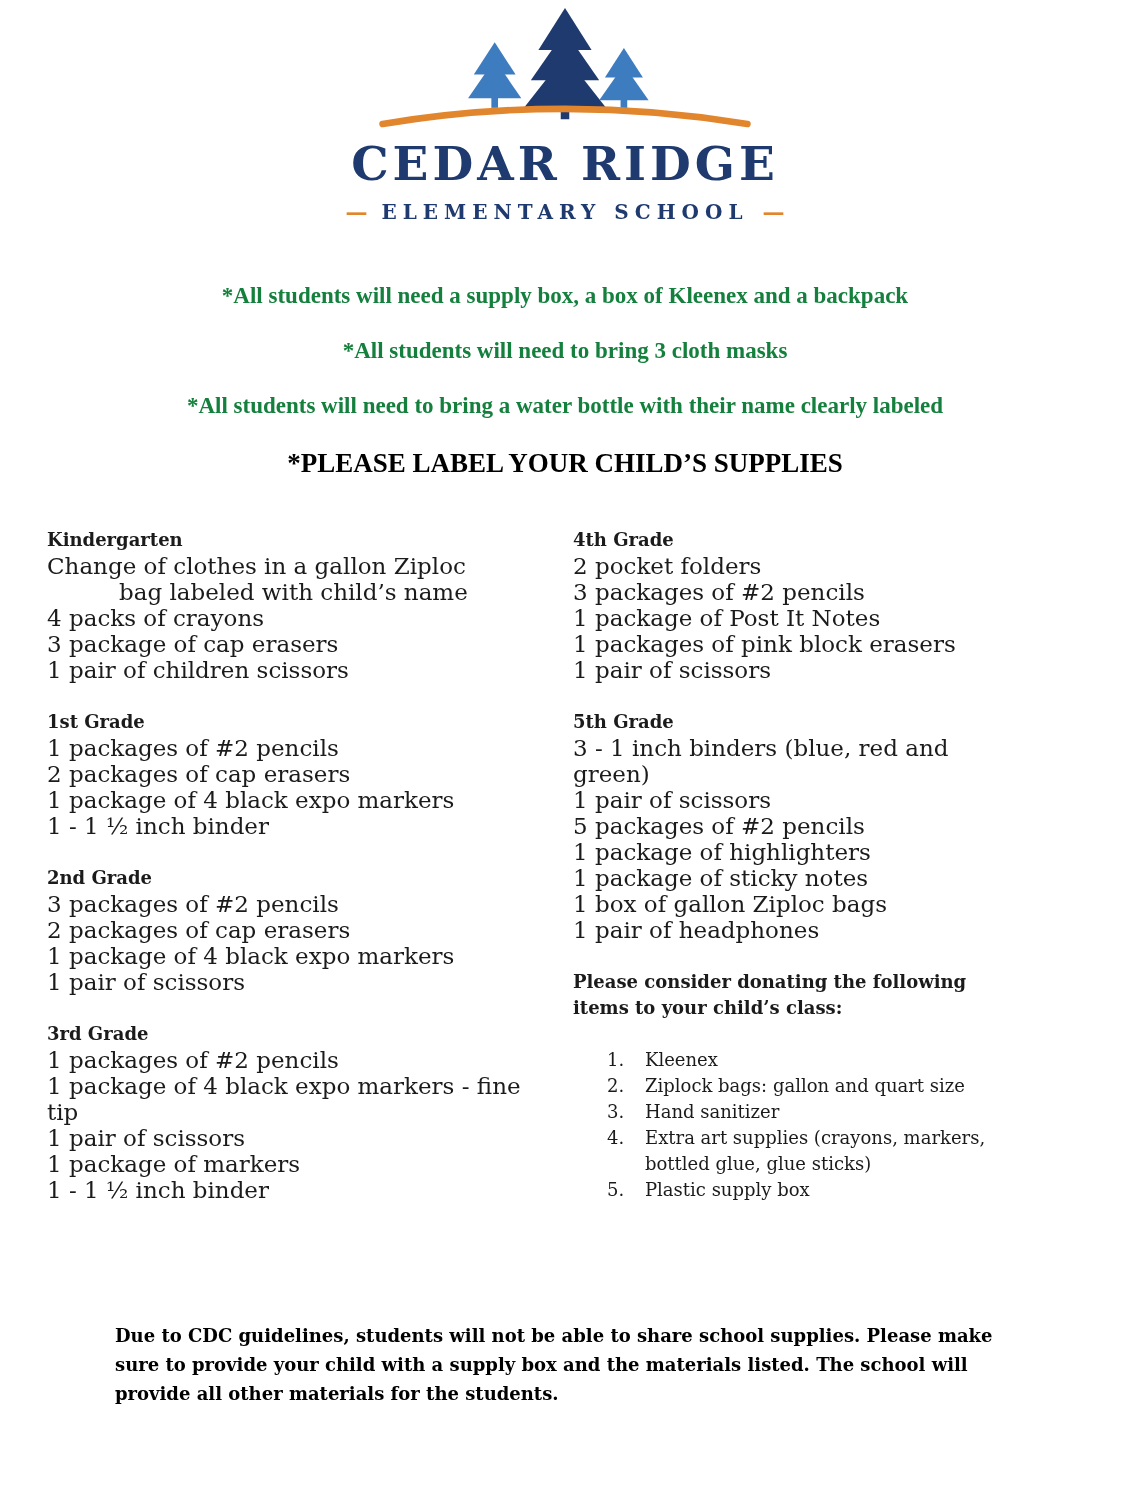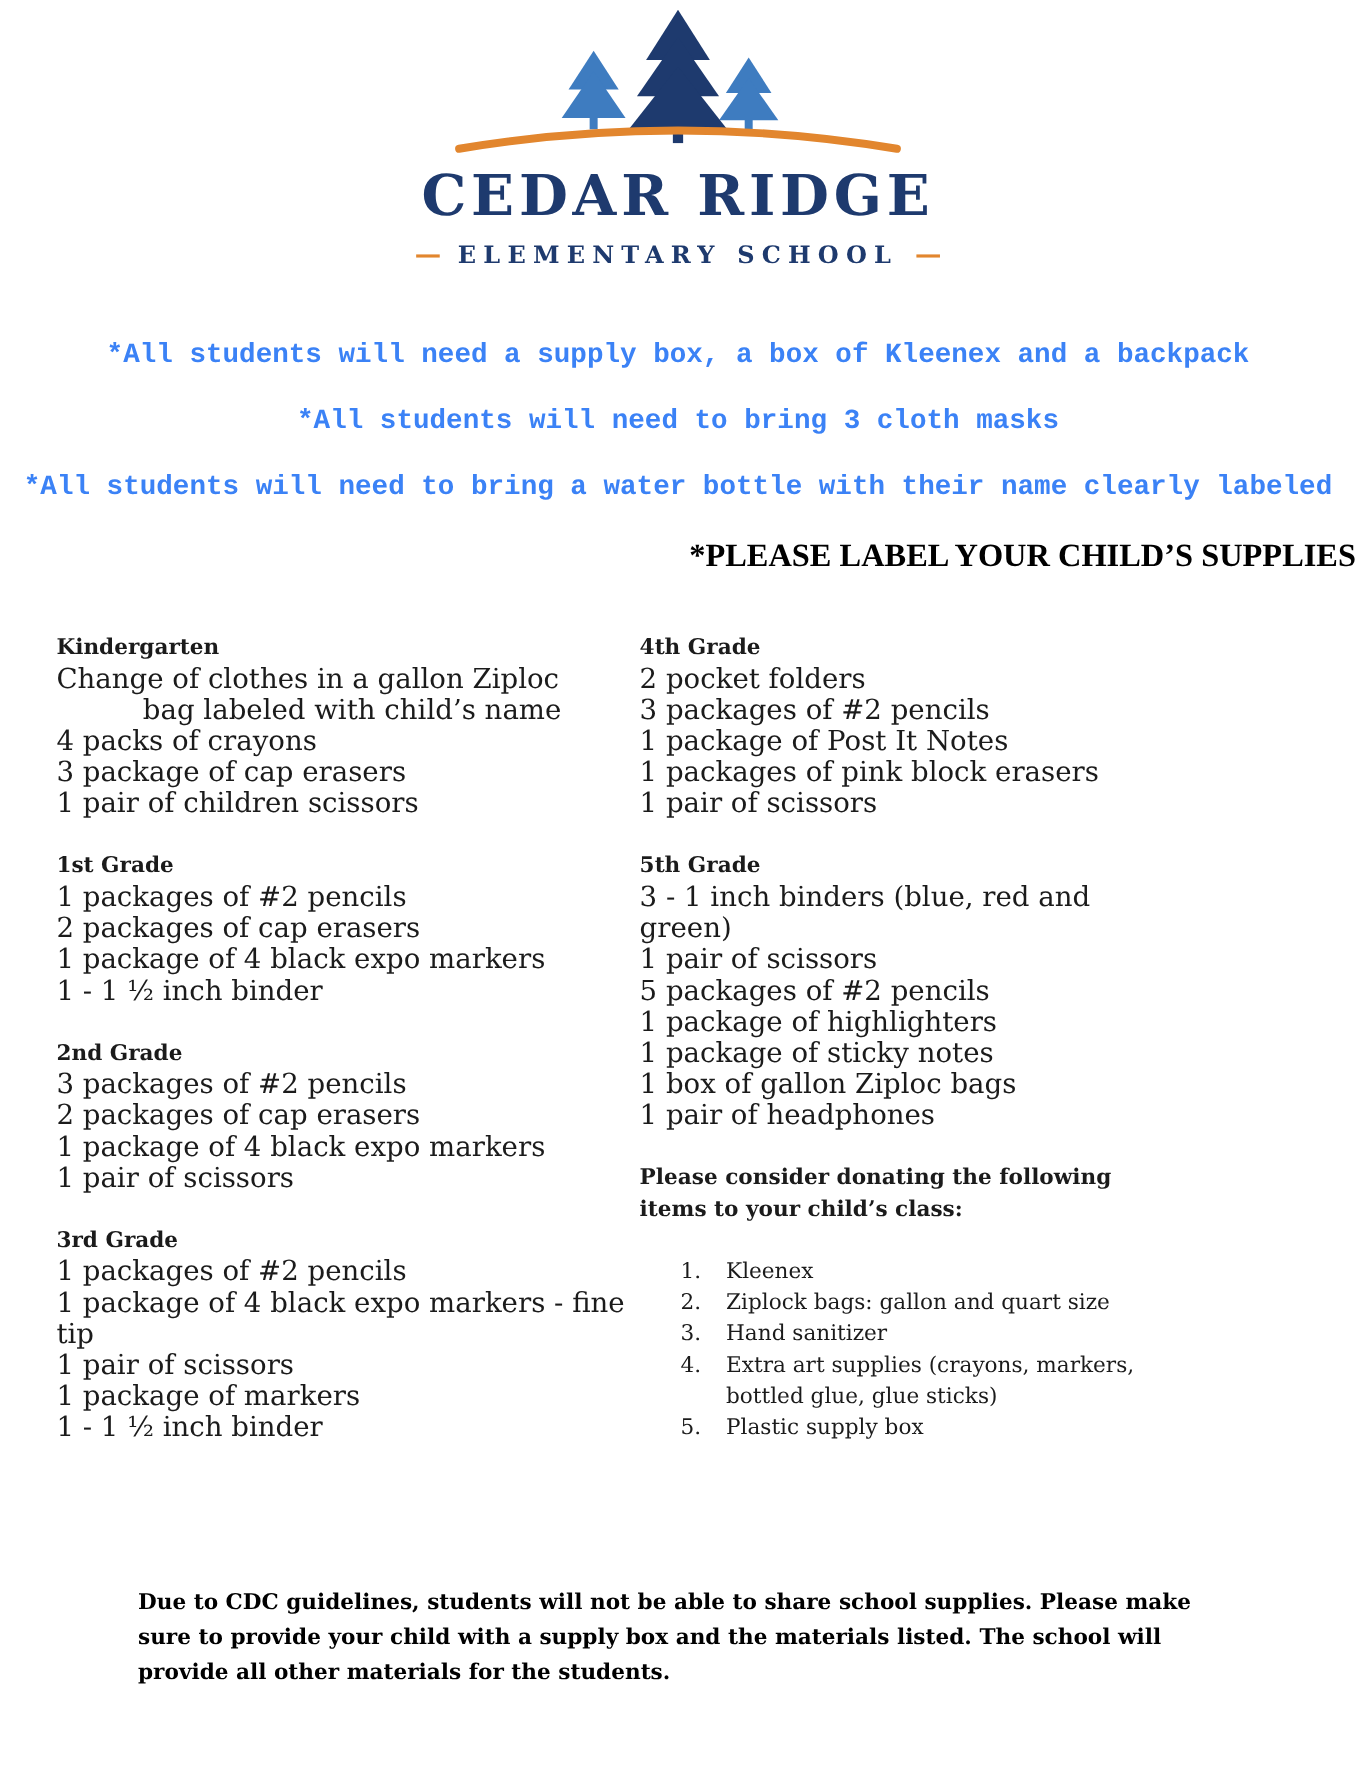--- a/index.html
+++ b/index.html
@@ -46,43 +46,43 @@
     font-weight:bold;
     letter-spacing:6px;
     color:var(--navy);
   }
   .dash{ color:var(--orange); letter-spacing:0; font-size:22px; font-weight:bold; }
 
   
   .notices{
     margin-top:58px;
     text-align:center;
-    font-family:Liberation Mono, monospace;
+    font-family:Liberation Serif, serif;
     font-weight:bold;
     font-size:23px;
-    color:#3b82f6;
+    color:#15803d;
   }
   .notice-line{ margin-bottom:29px; }
   .label-notice{
     margin-top:20px;
-    text-align:right;
+    text-align:center;
     font-family:"Liberation Serif", serif;
     font-weight:bold;
     font-size:27px;
     color:#000;
   }
 
   
   .columns{
     display:flex;
     margin-top:48px;
     padding-left:47px;
   }
   .col-left{ width:486px; flex:none; }
-  .col-right{ width:445px; flex:none; }
+  .col-right{ width:445px; flex:none;margin-left:40px; }
   .grade-section{ margin-bottom:26px; }
   .grade-title{
     font-weight:bold;
     font-size:18px;
     line-height:26px;
   }
   .supply-line{
     font-size:23px;
     line-height:26px;
   }

